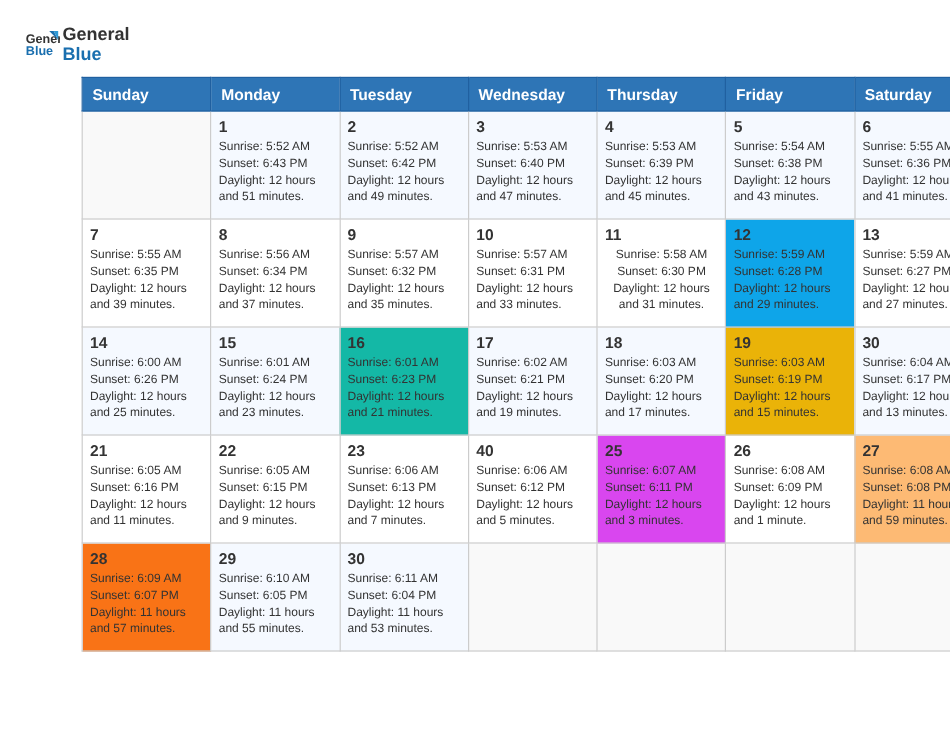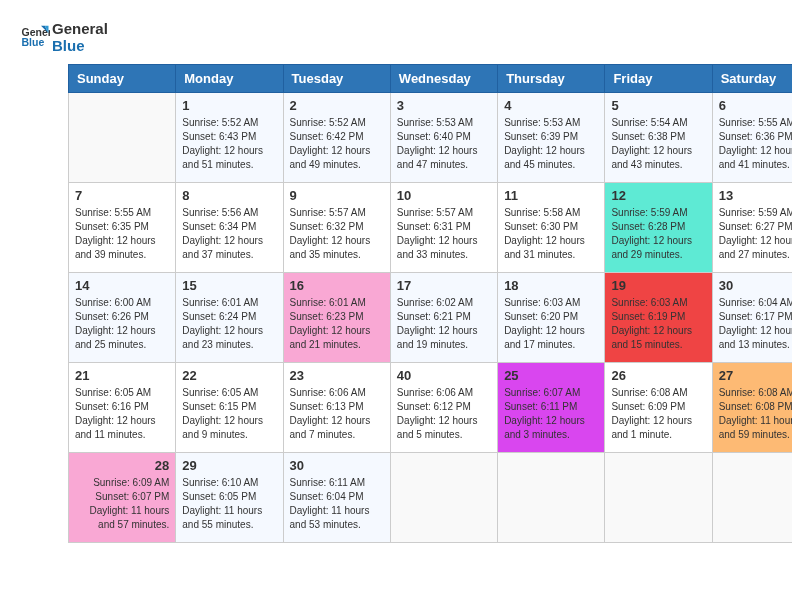--- a/index.html
+++ b/index.html
@@ -188,26 +188,26 @@
         </td>
         <td style="background-color: rgb(255, 255, 255);">
           <span class="day-number">10</span>
           <div class="day-info" style="white-space: pre-line;">Sunrise: 5:57 AM
 Sunset: 6:31 PM
 Daylight: 12 hours
 and 33 minutes.</div>
         </td>
         <td style="background-color: rgb(255, 255, 255);">
           <span class="day-number">11</span>
-          <div class="day-info" style="white-space: pre-line;">Sunrise: 5:58 AM
+          <div class="day-info" style="white-space: pre-line; text-align: center;">Sunrise: 5:58 AM
 Sunset: 6:30 PM
 Daylight: 12 hours
 and 31 minutes.</div>
         </td>
-        <td style="background-color: #5eead4;">
+        <td style="background-color: #0ea5e9;">
           <span class="day-number">12</span>
           <div class="day-info" style="white-space: pre-line;">Sunrise: 5:59 AM
 Sunset: 6:28 PM
 Daylight: 12 hours
 and 29 minutes.</div>
         </td>
         <td style="background-color: rgb(255, 255, 255);">
           <span class="day-number">13</span>
           <div class="day-info" style="white-space: pre-line;">Sunrise: 5:59 AM
 Sunset: 6:27 PM
@@ -223,42 +223,42 @@
 Daylight: 12 hours
 and 25 minutes.</div>
         </td>
         <td style="background-color: rgb(245, 249, 255);">
           <span class="day-number">15</span>
           <div class="day-info" style="white-space: pre-line;">Sunrise: 6:01 AM
 Sunset: 6:24 PM
 Daylight: 12 hours
 and 23 minutes.</div>
         </td>
-        <td style="background-color: #f9a8d4;">
+        <td style="background-color: #14b8a6;">
           <span class="day-number">16</span>
           <div class="day-info" style="white-space: pre-line;">Sunrise: 6:01 AM
 Sunset: 6:23 PM
 Daylight: 12 hours
 and 21 minutes.</div>
         </td>
         <td style="background-color: rgb(245, 249, 255);">
           <span class="day-number">17</span>
           <div class="day-info" style="white-space: pre-line;">Sunrise: 6:02 AM
 Sunset: 6:21 PM
 Daylight: 12 hours
 and 19 minutes.</div>
         </td>
         <td style="background-color: rgb(245, 249, 255);">
           <span class="day-number">18</span>
           <div class="day-info" style="white-space: pre-line;">Sunrise: 6:03 AM
 Sunset: 6:20 PM
 Daylight: 12 hours
 and 17 minutes.</div>
         </td>
-        <td style="background-color: #ef4444;">
+        <td style="background-color: #eab308;">
           <span class="day-number">19</span>
           <div class="day-info" style="white-space: pre-line;">Sunrise: 6:03 AM
 Sunset: 6:19 PM
 Daylight: 12 hours
 and 15 minutes.</div>
         </td>
         <td style="background-color: rgb(245, 249, 255);">
           <span class="day-number">30</span>
           <div class="day-info" style="white-space: pre-line;">Sunrise: 6:04 AM
 Sunset: 6:17 PM
@@ -311,21 +311,21 @@
         </td>
         <td style="background-color: #fdba74;">
           <span class="day-number">27</span>
           <div class="day-info" style="white-space: pre-line;">Sunrise: 6:08 AM
 Sunset: 6:08 PM
 Daylight: 11 hours
 and 59 minutes.</div>
         </td>
       </tr>
       <tr>
-        <td style="background-color: #f9a8d4; text-align: right;">
+        <td style="background-color: #f97316;">
           <span class="day-number">28</span>
           <div class="day-info" style="white-space: pre-line;">Sunrise: 6:09 AM
 Sunset: 6:07 PM
 Daylight: 11 hours
 and 57 minutes.</div>
         </td>
         <td style="background-color: rgb(245, 249, 255);">
           <span class="day-number">29</span>
           <div class="day-info" style="white-space: pre-line;">Sunrise: 6:10 AM
 Sunset: 6:05 PM

